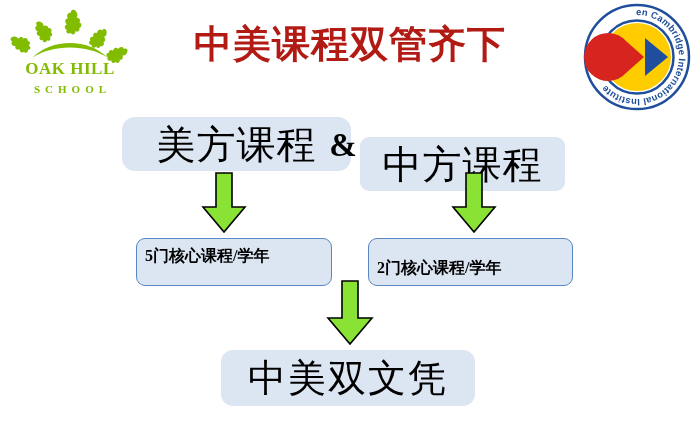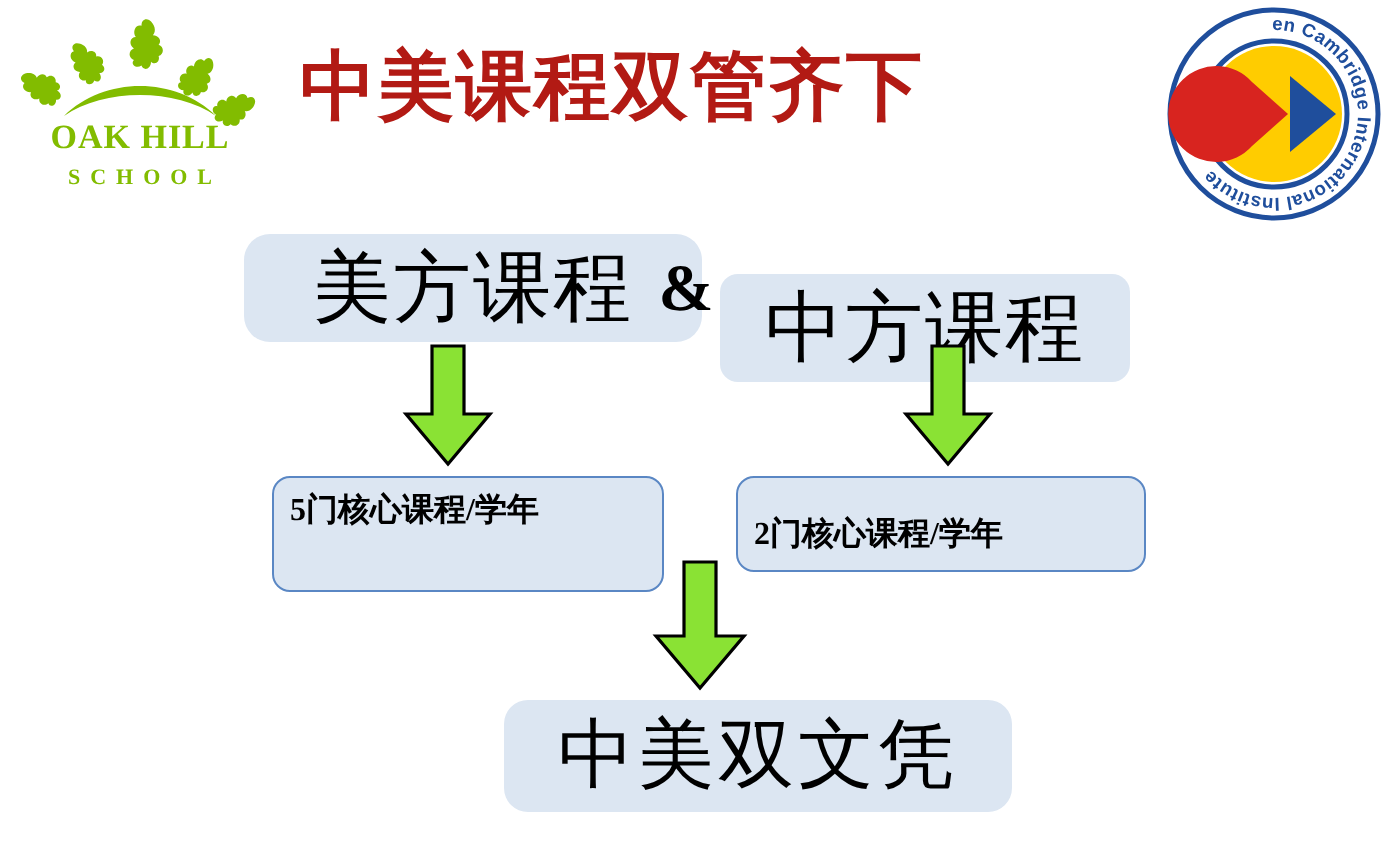--- a/index.html
+++ b/index.html
@@ -63,20 +63,21 @@
     height: 110px;
   }
   #cambridge-logo svg { display: block; }
 
   
   #page-title {
     position: absolute;
     left: 150px;
     top: 24px;
     width: 400px;
+    text-align: center;
     color: #b21a14;
     font-family: "Liberation Serif", "DejaVu Serif", serif;
     font-size: 38px;
     font-weight: 700;
     line-height: 1.1;
     letter-spacing: 1px;
     white-space: nowrap;
   }
 
   
@@ -125,24 +126,24 @@
     left: 326px;
     top: 126px;
     width: 34px;
     text-align: center;
     font-family: "Liberation Serif", "DejaVu Serif", serif;
     font-size: 33px;
     font-weight: 700;
     color: #000000;
     line-height: 1.2;
   }
-  #box-us-courses { left: 136px; top: 238px; width: 196px; height: 58px; }
+  #box-us-courses { left: 136px; top: 238px; width: 196px; height: 48px; }
   #box-cn-courses { left: 368px; top: 238px; width: 205px; height: 48px;
                     align-items: center; padding-top: 14px; }
-  #box-diploma    { left: 221px; top: 350px; width: 254px; height: 56px; margin-left: 31px; }
+  #box-diploma    { left: 221px; top: 350px; width: 254px; height: 56px; }
 
   
   .arrow {
     position: absolute;
   }
   .arrow svg { display: block; }
   #arrow-left   { left: 200px; top: 172px; width: 48px; height: 62px; }
   #arrow-right  { left: 450px; top: 172px; width: 48px; height: 62px; }
   #arrow-center { left: 325px; top: 280px; width: 50px; height: 66px; }
 </style>

